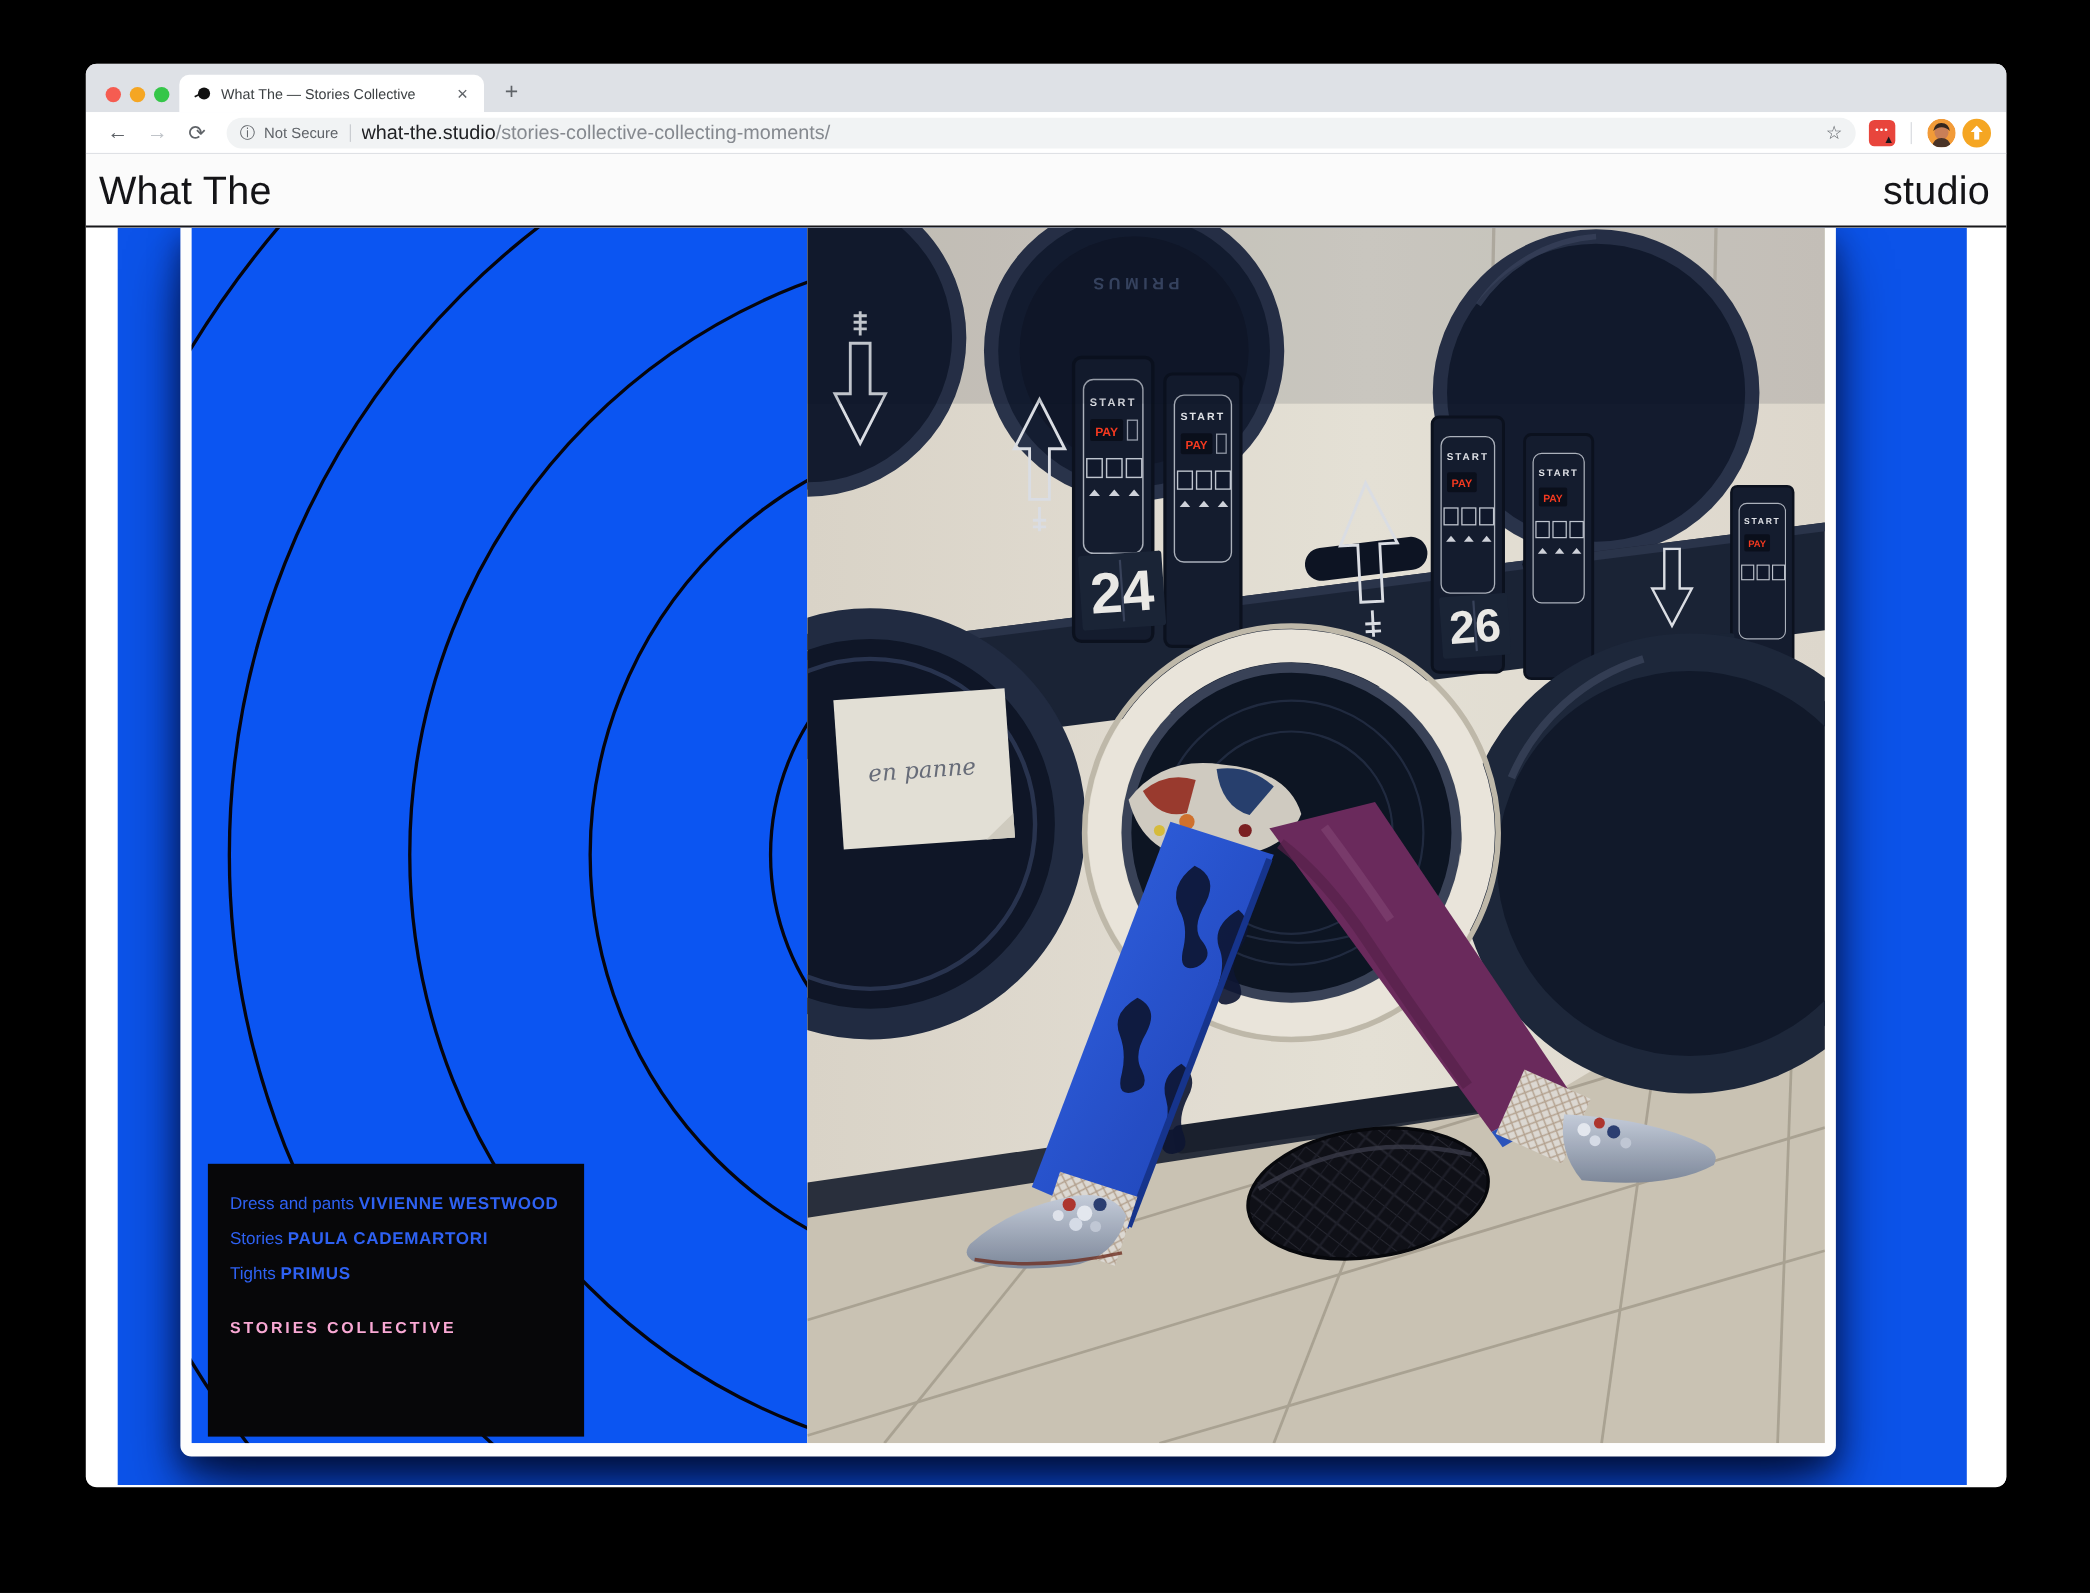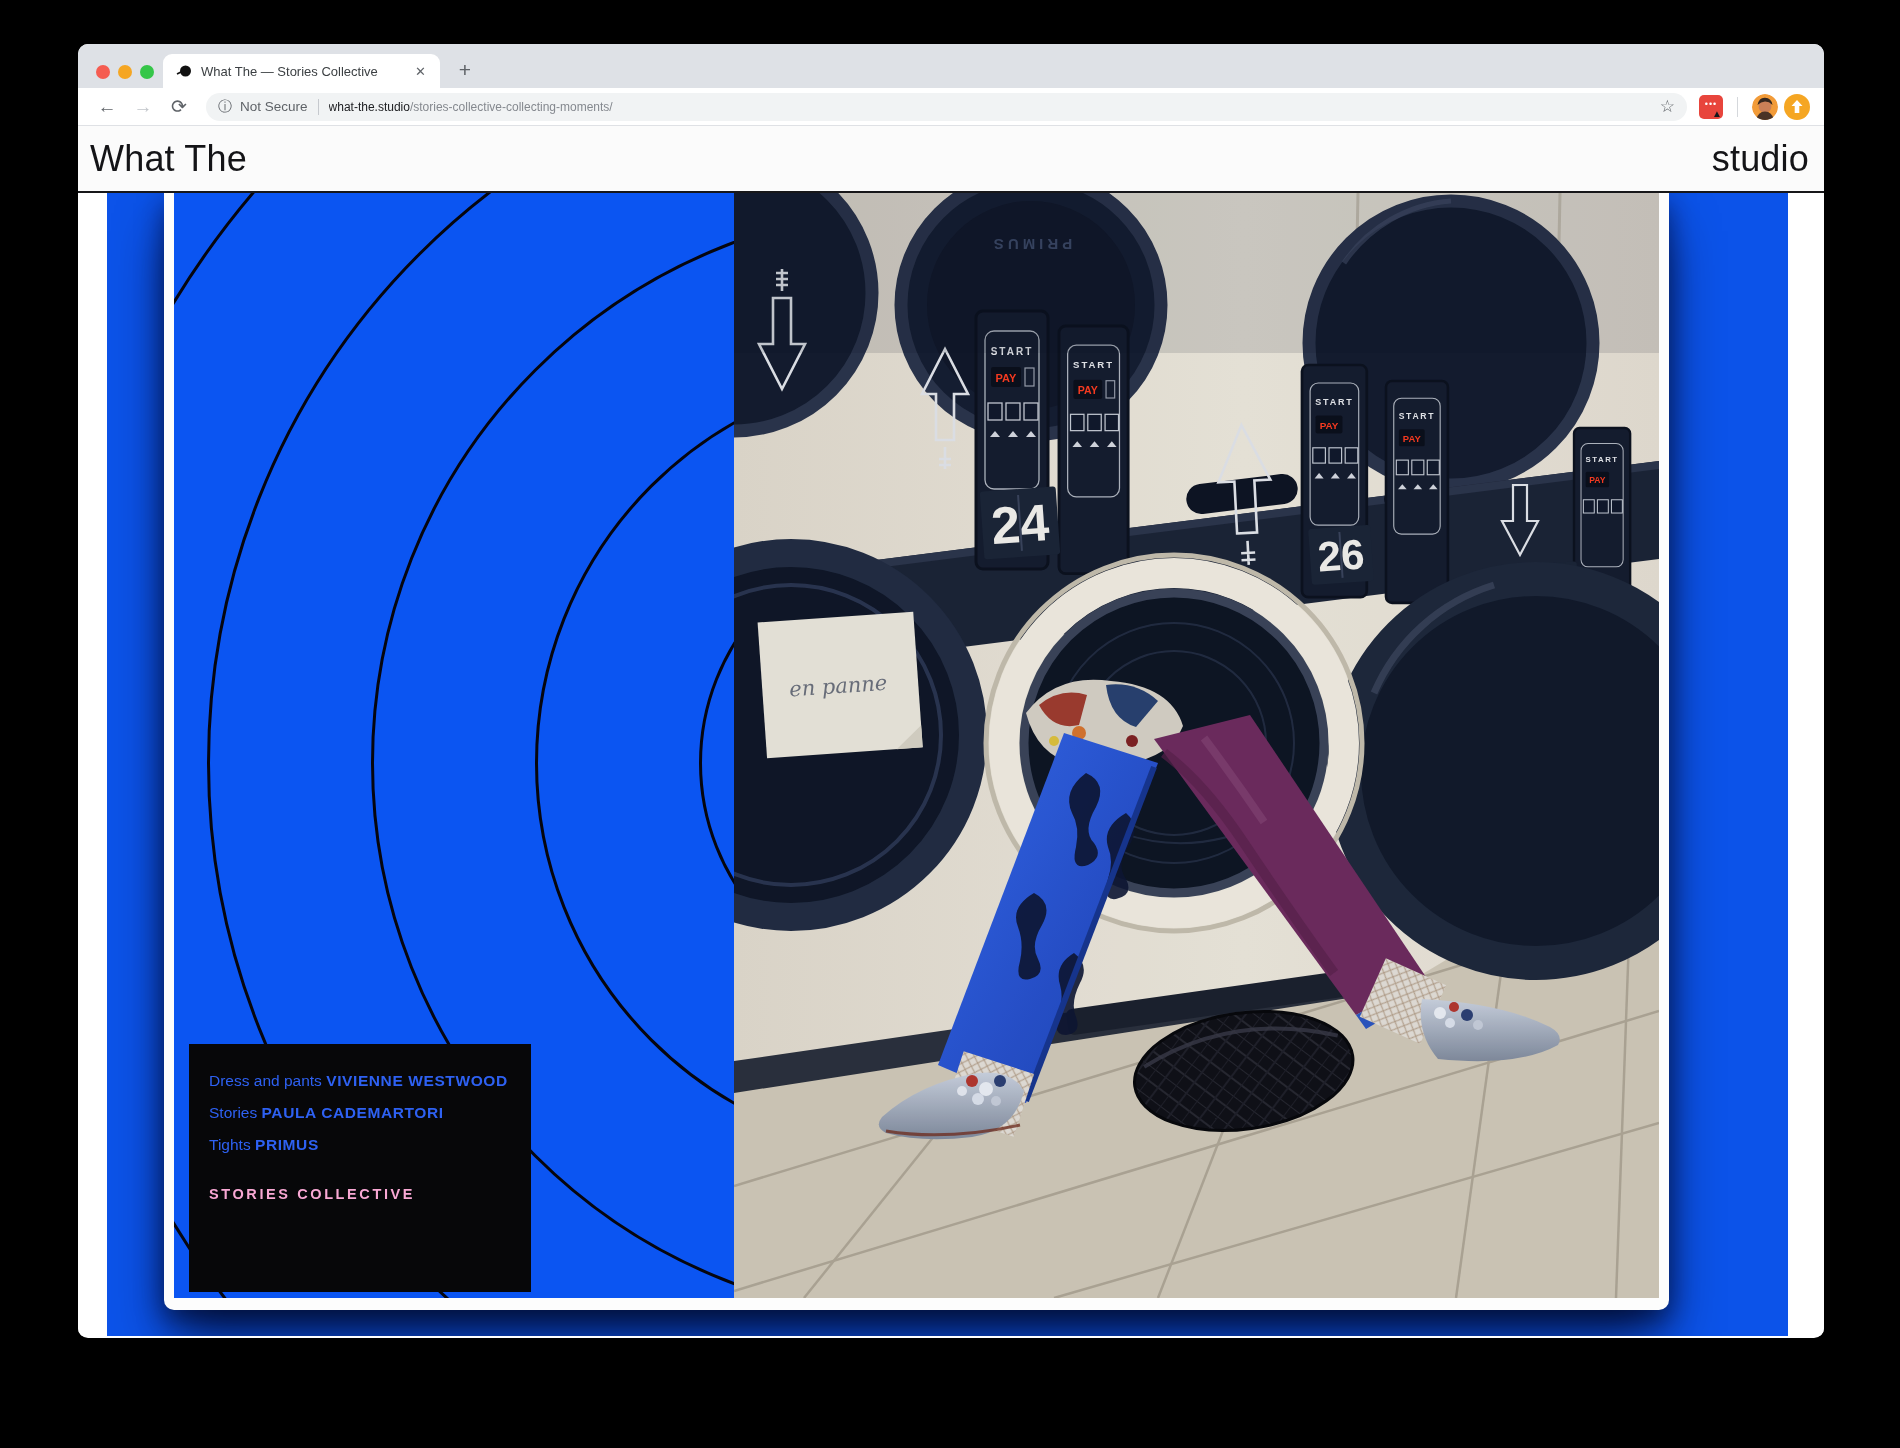--- a/index.html
+++ b/index.html
@@ -1,20 +1,20 @@
 <!DOCTYPE html>
 <html><head>
 <meta charset="utf-8">
 <style>
   * { margin:0; padding:0; box-sizing:border-box; }
   html,body { width:1900px; height:1448px; background:#000; overflow:hidden;
               font-family:"Liberation Sans", sans-serif; }
 
   
-  .browser-window{ position:absolute; left:78px; top:44px; width:1746px; height:1294px;
+  .browser-window{ position:absolute; left:78px; top:58px; width:1746px; height:1294px;
     border-radius:10px; overflow:hidden; background:#fff;
     box-shadow:0 18px 70px rgba(0,0,0,.85); }
 
   
   .tab-strip{ position:relative; height:44px; background:#dee1e6; }
   .traffic{ position:absolute; top:21px; width:14px; height:14px; border-radius:50%; }
   .t-red{ left:18px; background:#f55c51; }
   .t-yellow{ left:40px; background:#f5a623; }
   .t-green{ left:62px; background:#35c649; }
   .tab{ position:absolute; left:85px; top:10px; width:277px; height:34px; background:#fff;
@@ -28,21 +28,21 @@
   .toolbar{ position:relative; height:38px; background:#fff; border-bottom:1px solid #dfe1e5;
     display:flex; align-items:center; padding:0 14px; gap:6px; }
   .nav-ico{ width:30px; height:30px; display:flex; align-items:center; justify-content:center;
     font-size:19px; color:#5f6368; }
   .nav-ico.disabled{ color:#c0c4c9; }
   .omnibox{ flex:1; height:28px; background:#f1f3f4; border-radius:14px; display:flex;
     align-items:center; padding:0 12px; margin:0 6px; min-width:0; }
   .omni-info{ font-size:14px; color:#5f6368; margin-right:8px; }
   .omni-sec{ font-size:13.5px; color:#5f6368; }
   .omni-sep{ width:1px; height:16px; background:#c6c9ce; margin:0 10px; }
-  .omni-url{ font-size:12px; color:#202124; white-space:nowrap; overflow:hidden; flex:1; }
+  .omni-url{ font-size:18px; color:#202124; white-space:nowrap; overflow:hidden; flex:1; }
   .omni-url .path{ color:#85898f; }
   .omni-star{ font-size:17px; color:#5f6368; margin-left:8px; }
   .ext-ico{ width:24px; height:24px; border-radius:5px; background:#e8453c; position:relative;
     display:flex; align-items:center; justify-content:center; }
   .ext-dots{ color:#fff; font-size:9px; letter-spacing:1px; position:relative; top:-3px; }
   .ext-warn{ position:absolute; right:1px; bottom:0px; font-size:10px; color:#15171c; line-height:1; }
   .bar-sep{ width:1px; height:20px; background:#d5d8dc; margin:0 8px; }
   .avatar{ width:26px; height:26px; border-radius:50%; overflow:hidden; }
   .up-chip{ width:26px; height:26px; border-radius:50%; background:#f5a623; display:flex;
     align-items:center; justify-content:center; }

